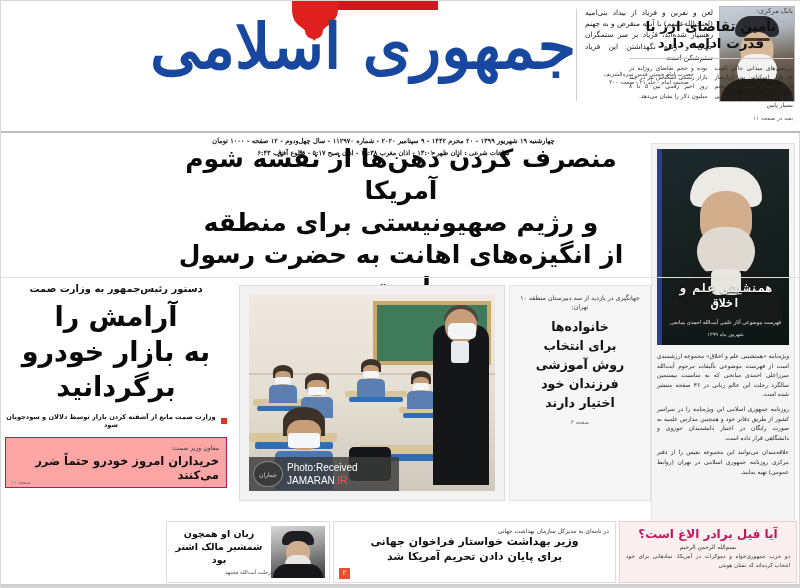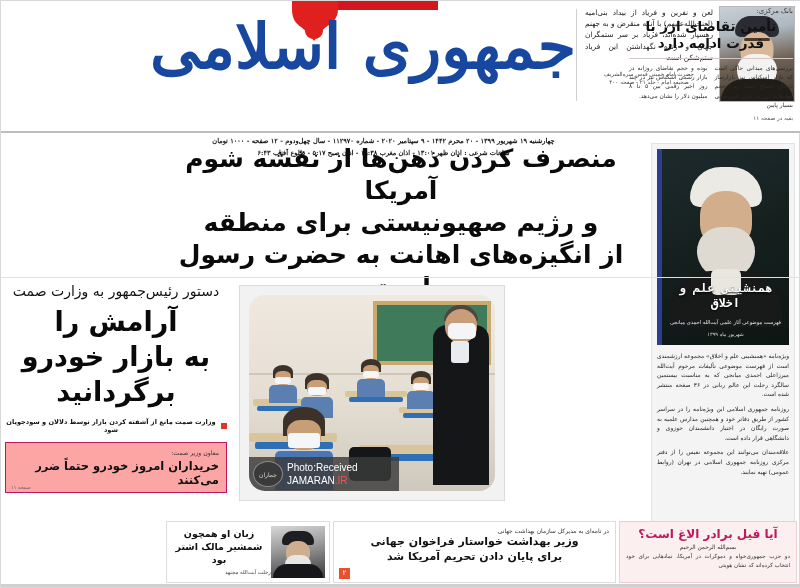--- a/index.html
+++ b/index.html
@@ -161,21 +161,21 @@
   }
   .book-body { margin-top: 7px; }
   .book-p { font-size: 5.9px; line-height: 9.6px; color: #222; text-align: justify;
             margin-bottom: 5px; font-family:"DejaVu Serif","Liberation Serif",serif; }
 
   
   .left-col {
     position: absolute; left: 4px; top: 282px; width: 222px;
     direction: rtl; text-align: center;
   }
-  .lc-kicker { font-size: 14px; font-weight: 400; color: #111; font-family:"DejaVu Sans","Liberation Sans",sans-serif; }
+  .lc-kicker { font-size: 10px; font-weight: 700; color: #111; font-family:"DejaVu Sans","Liberation Sans",sans-serif; }
   .lc-head {
     margin-top: 5px; font-size: 27px; line-height: 35px; font-weight: 700; color: #0a0a0a;
     font-family:"DejaVu Sans","Liberation Sans",sans-serif; letter-spacing: -0.5px;
   }
   .lc-sub {
     margin-top: 9px; font-size: 6.6px; font-weight: 700; color: #111;
     font-family:"DejaVu Sans","Liberation Sans",sans-serif;
     display: flex; align-items: center; justify-content: center; gap: 4px; direction: rtl;
   }
   .sq-red { width: 6px; height: 6px; background: #e03225; display: inline-block; flex: 0 0 auto; }
@@ -190,21 +190,20 @@
 
   
   .photo-card {
     position: absolute; left: 238px; top: 284px; width: 266px; height: 216px;
     background: #f2f2f2; border: 1px solid #dcdcdc; padding: 9px;
   }
   .photo-inner {
     position: relative; width: 100%; height: 100%;
     background: linear-gradient(180deg,#efe9e0 0%, #e3ddd2 55%, #cfc8bd 100%);
     overflow: hidden;
-    border-radius: 16px;
   }
   .pi-board { position:absolute; right:4px; top:6px; width:118px; height:64px; background:#3f7a5a; border:4px solid #caa96e;}
   .pi-wall-line { position:absolute; left:0; right:0; top:78px; height:2px; background:#cfc6b6;}
   .pi-man-body { position:absolute; right:6px; top:30px; width:56px; height:160px; background:#151618; border-radius:14px 14px 0 0;}
   .pi-man-head { position:absolute; right:18px; top:14px; width:32px; height:34px; background:#c79e78; border-radius:16px;}
   .pi-man-hair { position:absolute; right:17px; top:10px; width:34px; height:16px; background:#4d4540; border-radius:17px 17px 0 0;}
   .pi-man-mask { position:absolute; right:19px; top:28px; width:28px; height:16px; background:#f4f5f7; border-radius:5px;}
   .pi-man-shirt { position:absolute; right:26px; top:46px; width:18px; height:22px; background:#e9ecef; border-radius:3px;}
   .desk { position:absolute; background:#2f6fb5; border-radius:2px; }
   .desktop { position:absolute; background:#d9c59c; border-radius:2px; }
@@ -435,20 +434,31 @@
       <div class="pi-man-shirt"></div>
 
       <div class="photo-watermark">
         <div class="wm-logo">جماران</div>
         <div>Photo:Received</div>
         <div><span>JAMARAN</span><span class="wm-red">.IR</span></div>
       </div>
     </div>
   </div>
 
+  <div class="mid-col">
+    <div class="mc-kicker">جهانگیری در بازدید از سه دبیرستان منطقه ۱۰ تهران:</div>
+    <div class="mc-head">
+      <div>خانواده‌ها</div>
+      <div>برای انتخاب</div>
+      <div>روش آموزشی</div>
+      <div>فرزندان خود</div>
+      <div>اختیار دارند</div>
+    </div>
+    <div class="mc-page">صفحه ۳</div>
+  </div>
 
   <div class="bottom-strip">
 
     <div class="bcell b4">
       <div class="b4-title">آیا فیل برادر الاغ است؟</div>
       <div class="b4-bism">بسم‌الله الرحمن الرحیم</div>
       <div class="b4-body">دو حزب جمهوری‌خواه و دموکرات در آمریکا، نمادهایی برای خود انتخاب کرده‌اند که نشان هویتی</div>
     </div>
 
 

